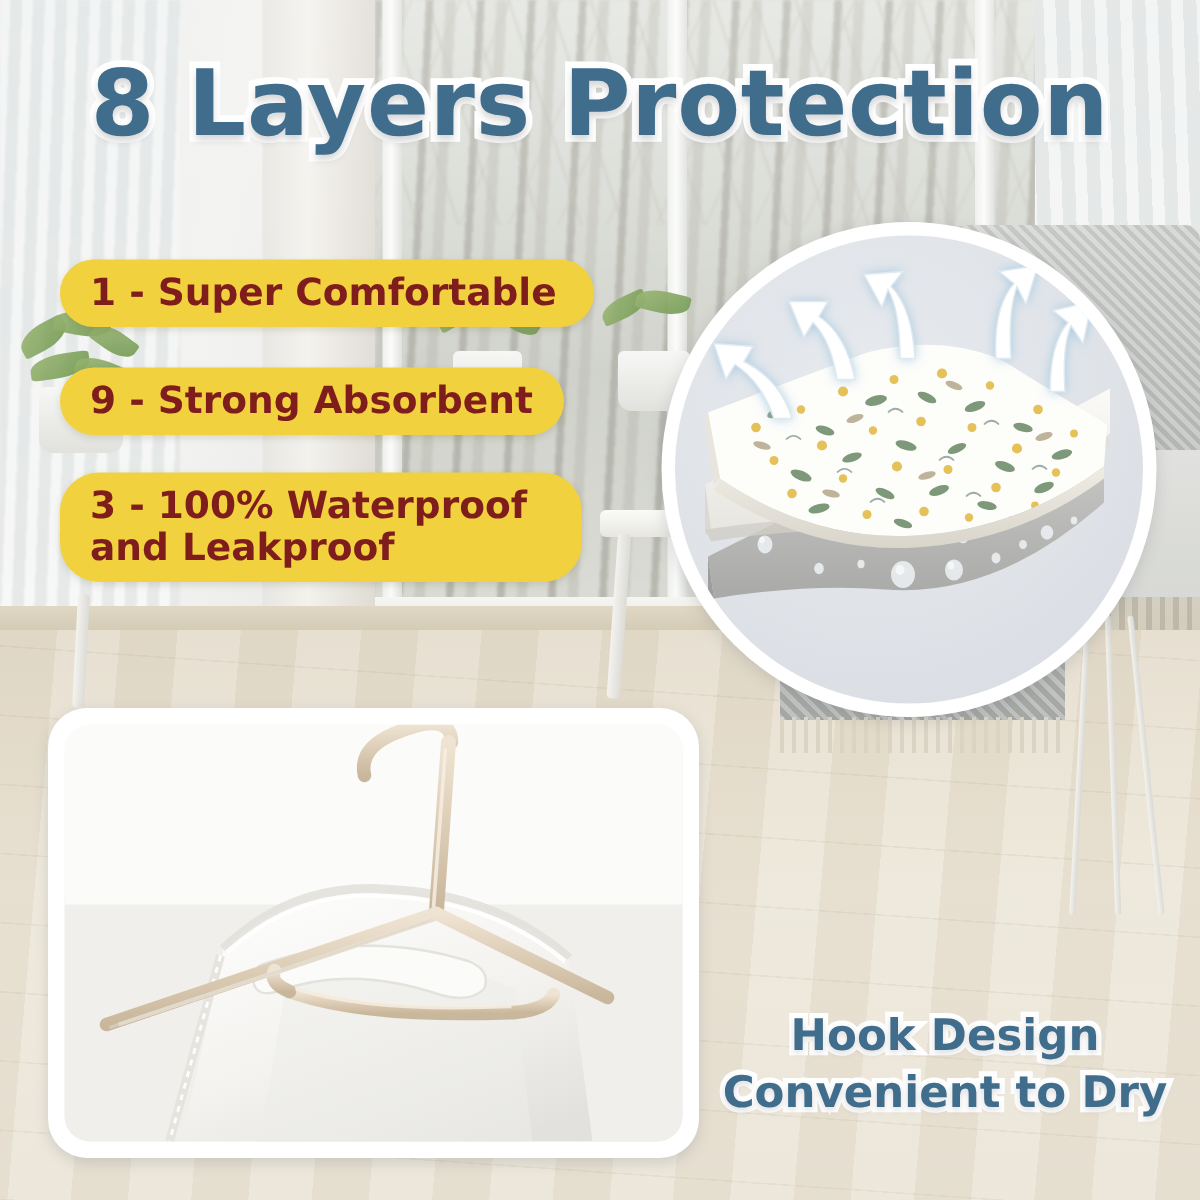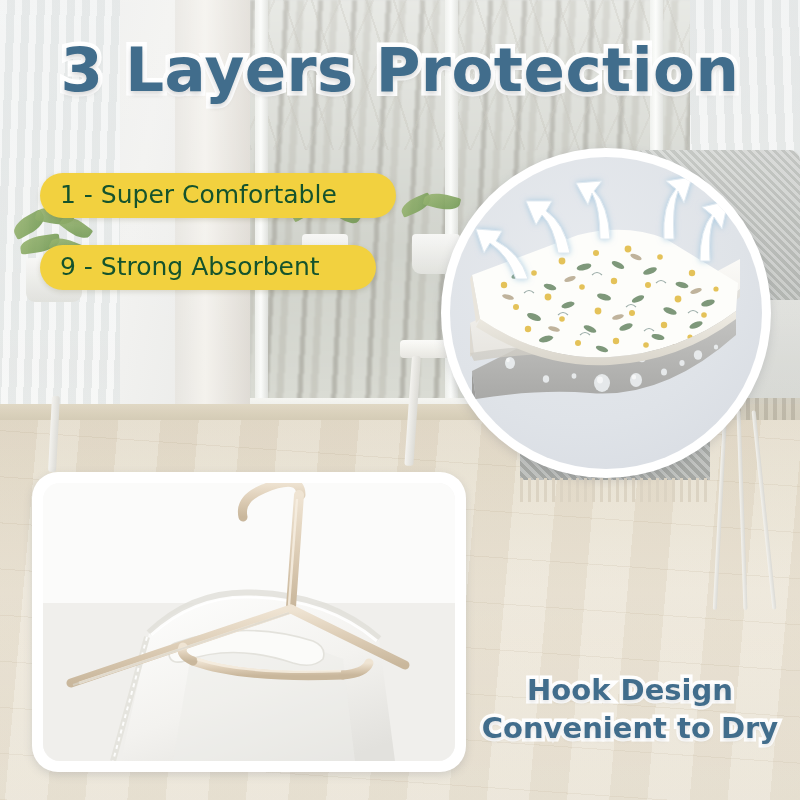--- a/index.html
+++ b/index.html
@@ -163,23 +163,23 @@
     paint-order:stroke fill;
     text-shadow:0 3px 5px rgba(120,120,120,.30);
     white-space:nowrap;
   }
 
   
   .badge {
     position:absolute;
     background:#f2d13f;
     border-radius:26px;
-    color:#14532d;
+    color:#7f1d1d;
     font-family:"DejaVu Sans", sans-serif;
-    font-weight:normal;
+    font-weight:bold;
     font-size:25px;
     line-height:1.12;
     padding:8px 20px 9px 20px;
     box-shadow:0 2px 5px rgba(90,80,30,.16);
     white-space:pre-line;
   }
   #badge-1 { left:40px; top:173px; width:356px; }
   #badge-2 { left:40px; top:245px; width:336px; }
   #badge-3 { left:40px; top:315px; width:348px; }
 
@@ -278,24 +278,26 @@
     <div class="leg" style="left:556px; top:356px; width:9px; height:112px; transform:rotate(-5deg); border-radius:3px;"></div>
     <div class="leg" style="left:52px;  top:396px; width:8px; height:76px; transform:rotate(3deg); border-radius:3px;"></div>
 
     <div class="hairpin" style="left:718px; transform:rotate(3deg);"></div>
     <div class="hairpin" style="left:740px; transform:rotate(-2deg);"></div>
     <div class="hairpin" style="left:762px; transform:rotate(-6deg);"></div>
 
     <div class="bg-haze"></div>
   </div>
 
-  <div class="title">3 Layers Protection</div>
+  <div class="title">8 Layers Protection</div>
 
   <div class="badge" id="badge-1">1 - Super Comfortable</div>
   <div class="badge" id="badge-2">9 - Strong Absorbent</div>
+  <div class="badge" id="badge-3">3 - 100% Waterproof
+and Leakproof</div>
 
   <div class="circle-wrap">
     <div class="circle-inner">
       <svg viewBox="0 0 312 312" preserveAspectRatio="none">
         <defs>
           <linearGradient id="gWater" x1="0" y1="0" x2="0" y2="1">
             <stop offset="0%" stop-color="#c6c6c4"></stop>
             <stop offset="100%" stop-color="#a9a9a7"></stop>
           </linearGradient>
           <linearGradient id="gAbs" x1="0" y1="0" x2="0" y2="1">

